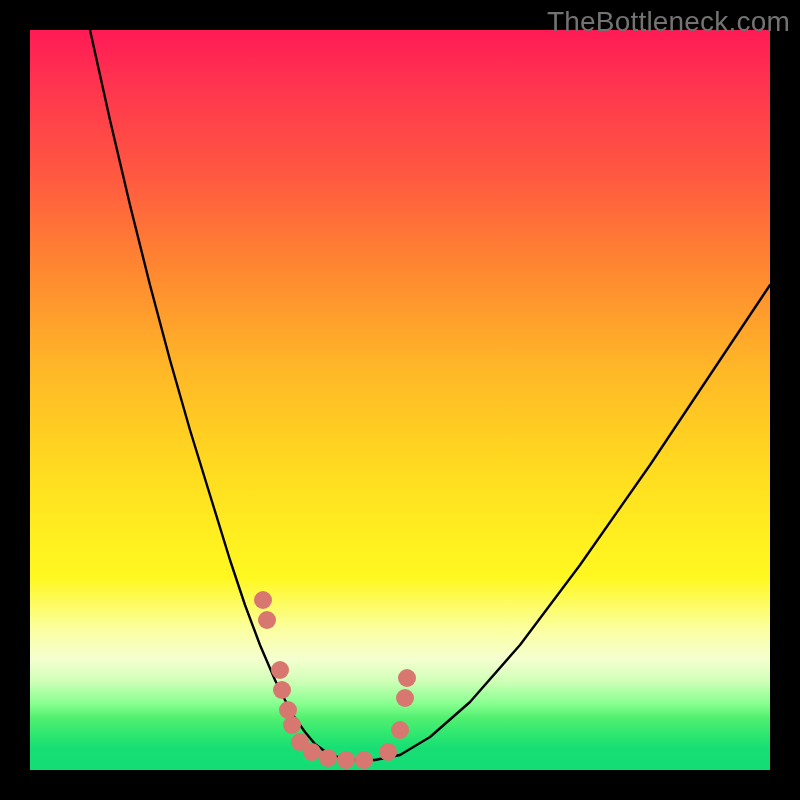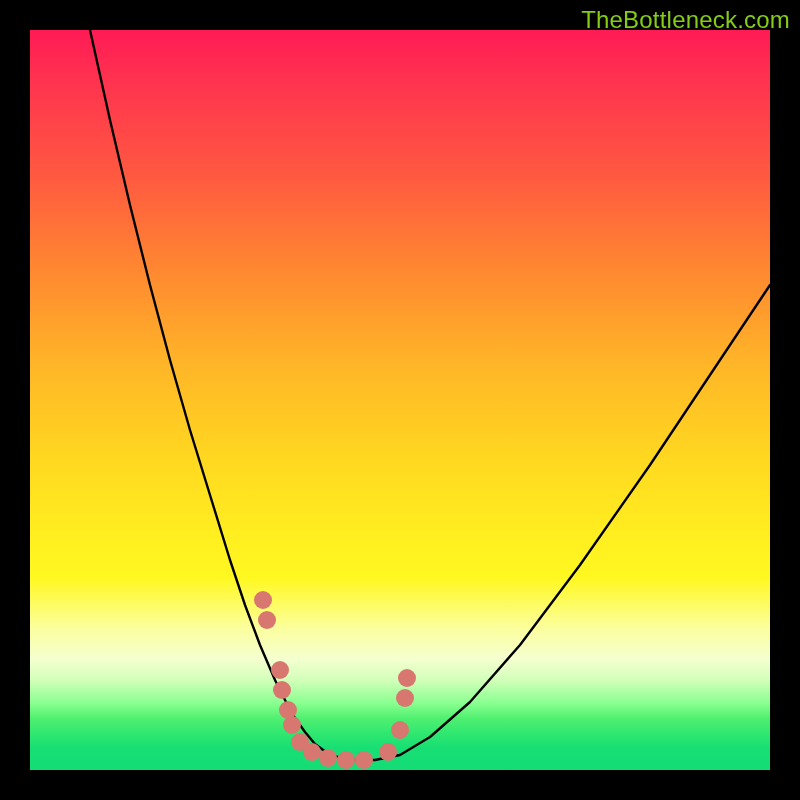--- a/index.html
+++ b/index.html
@@ -33,22 +33,22 @@
       #50f070 93%,
       #30e870 95%,
       #18df74 97%,
       #14dc76 100%
     );
   }
   .watermark {
     position: absolute;
     top: 6px;
     right: 10px;
-    color: #84cc16;
-    font-size: 24px;
+    color: #737373;
+    font-size: 28px;
     letter-spacing: 0.2px;
     font-weight: 500;
   }
   svg.plot {
     position: absolute;
     left: 0;
     top: 0;
     width: 740px;
     height: 740px;
     overflow: visible;

